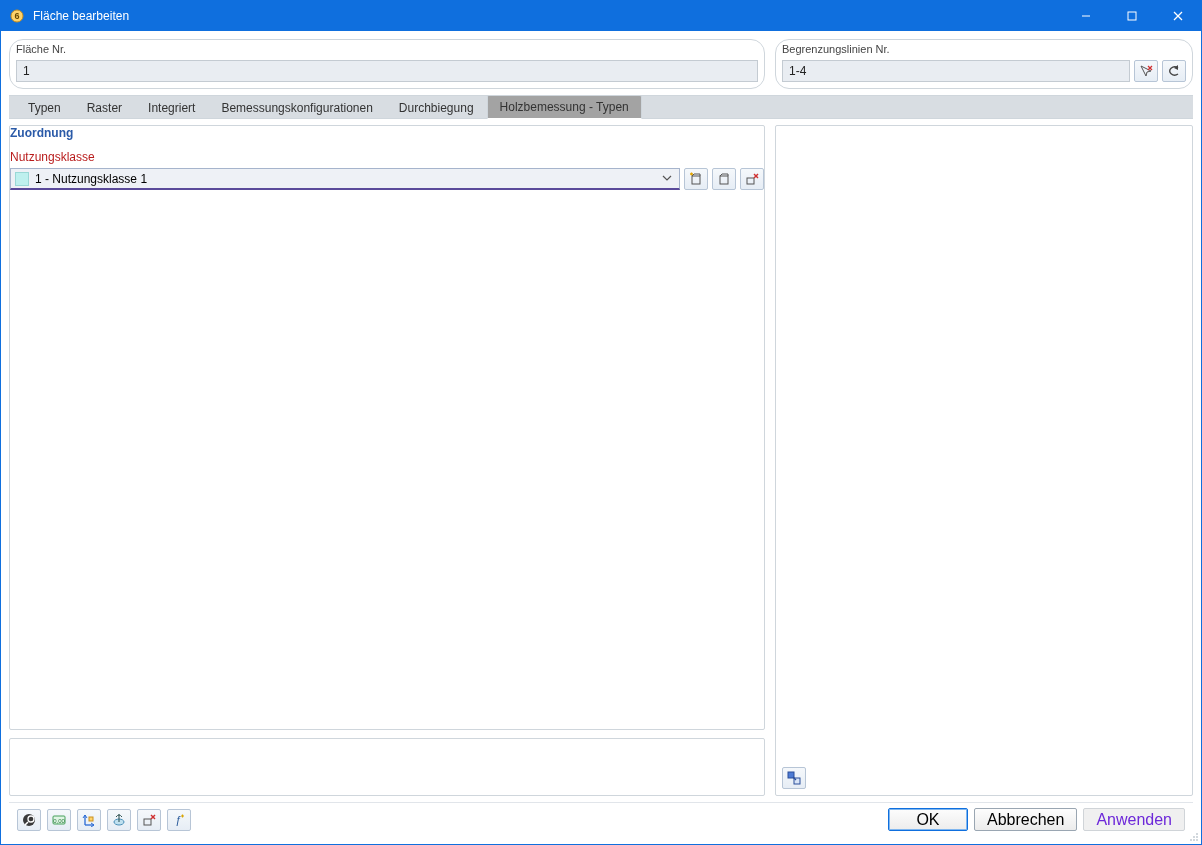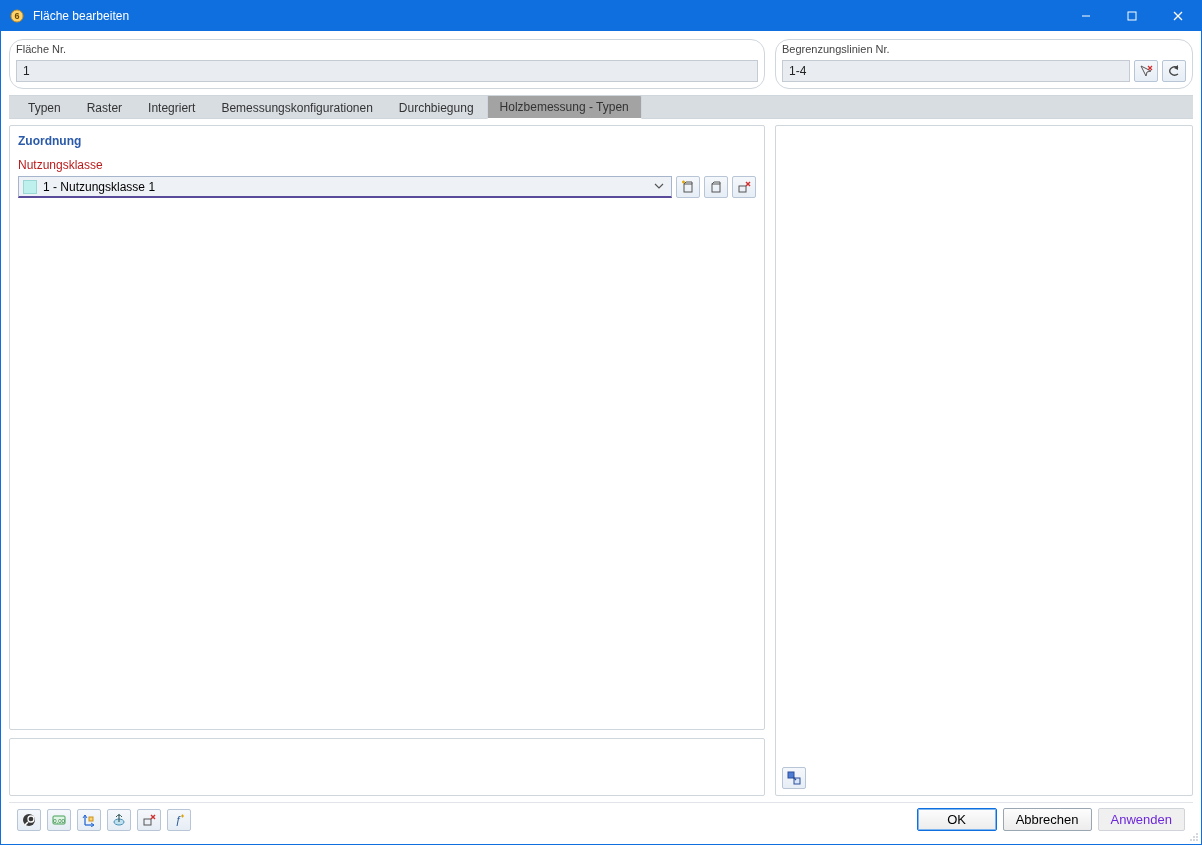--- a/index.html
+++ b/index.html
@@ -130,21 +130,20 @@
     gap: 8px;
     min-height: 0;
   }
   .panel {
     border: 1px solid #cfd6dc;
     background: #fff;
     border-radius: 2px;
   }
   .main-panel {
     flex: 1;
-    padding: 8px;
     display: flex;
     flex-direction: column;
   }
   .section-title {
     color: #2a5aa8;
     font-weight: 600;
     font-size: 12px;
     margin-bottom: 10px;
   }
   .field-label {
@@ -199,21 +198,21 @@
     padding: 0 8px;
     gap:6px;
     border-top: 1px solid #e1e5ea;
   }
   .bottom-bar .spacer { flex: 1; }
   .push-btn {
     min-width: 80px;
     height: 23px;
     border: 1px solid #9aa6b2;
     background: linear-gradient(#fdfdfd,#ececec);
-    font-size: 13px;
+    font-size: 16px;
     border-radius: 2px;
     padding: 0 12px;
     display:flex; align-items:center; justify-content:center;
   }
   .push-btn.primary {
     border: 1px solid #0f6fde;
     box-shadow: inset 0 0 0 1px #7fb6ef;
   }
   .push-btn.disabled {
     color: #6d28d9;

